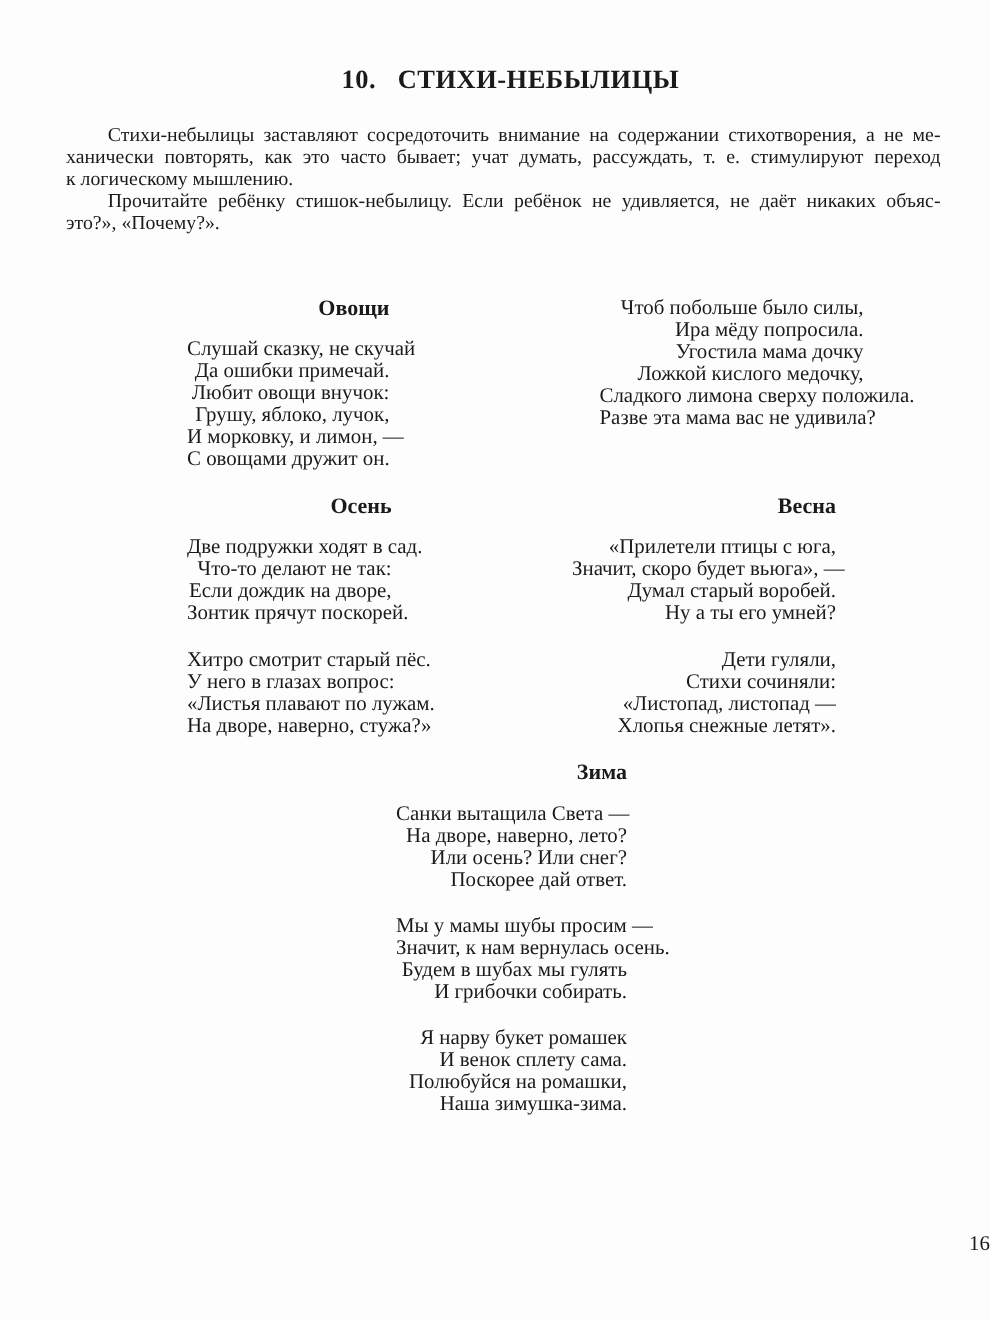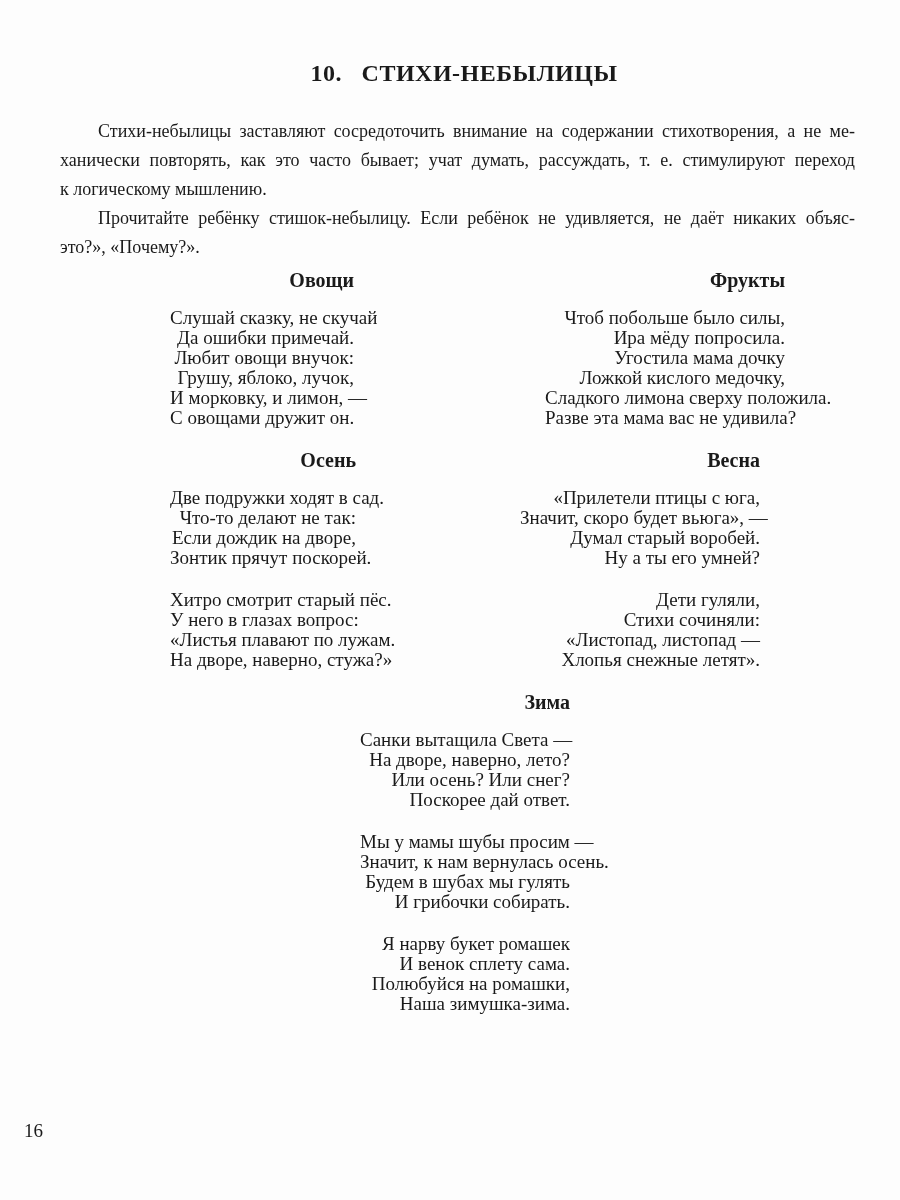--- a/index.html
+++ b/index.html
@@ -30,21 +30,20 @@
     left: 60px;
     top: 112px;
     width: 795px;
     font-size: 18px;
     line-height: 20px;
   }
   .intro-line {
     text-align: justify;
     text-align-last: justify;
     white-space: normal;
-    margin-top: 9px;
   }
   .intro-line.first { text-indent: 38px; }
   .intro-line.last  { text-align-last: left; }
   .poem {
     position: absolute;
     font-size: 19px;
     line-height: 20px;
   }
   .poem-title {
     margin: 0 0 18px 0;
@@ -54,21 +53,21 @@
     white-space: pre;
   }
   .stanza { margin: 0 0 22px 0; text-align: right; }
   .stanza:last-child { margin-bottom: 0; }
   .poem-line { white-space: pre; }
   .page-number {
     position: absolute;
     top: 1120px;
     left: 0;
     width: 100%;
-    text-align: left;
+    text-align: right;
     text-indent: 24px;
     font-size: 19px;
   }
 </style>
 </head>
 <body>
 
 <div class="page">
 
   <h1 class="page-title">10.   СТИХИ-НЕБЫЛИЦЫ</h1>
@@ -89,21 +88,20 @@
           <div class="poem-line">Да ошибки примечай.</div>
           <div class="poem-line">Любит овощи внучок:</div>
           <div class="poem-line">Грушу, яблоко, лучок,</div>
           <div class="poem-line">И морковку, и лимон, —</div>
           <div class="poem-line">С овощами дружит он.</div>
         </div>
       </div>
   </section>
 
   <section class="poem" style="left:545px; top:270px; width:240px;">
-    <h2 class="poem-title">Фрукты</h2>
     <div class="poem-body">
         <div class="stanza">
           <div class="poem-line">Чтоб побольше было силы,</div>
           <div class="poem-line">Ира мёду попросила.</div>
           <div class="poem-line">Угостила мама дочку</div>
           <div class="poem-line">Ложкой кислого медочку,</div>
           <div class="poem-line">Сладкого лимона сверху положила.</div>
           <div class="poem-line">Разве эта мама вас не удивила?</div>
         </div>
       </div>

